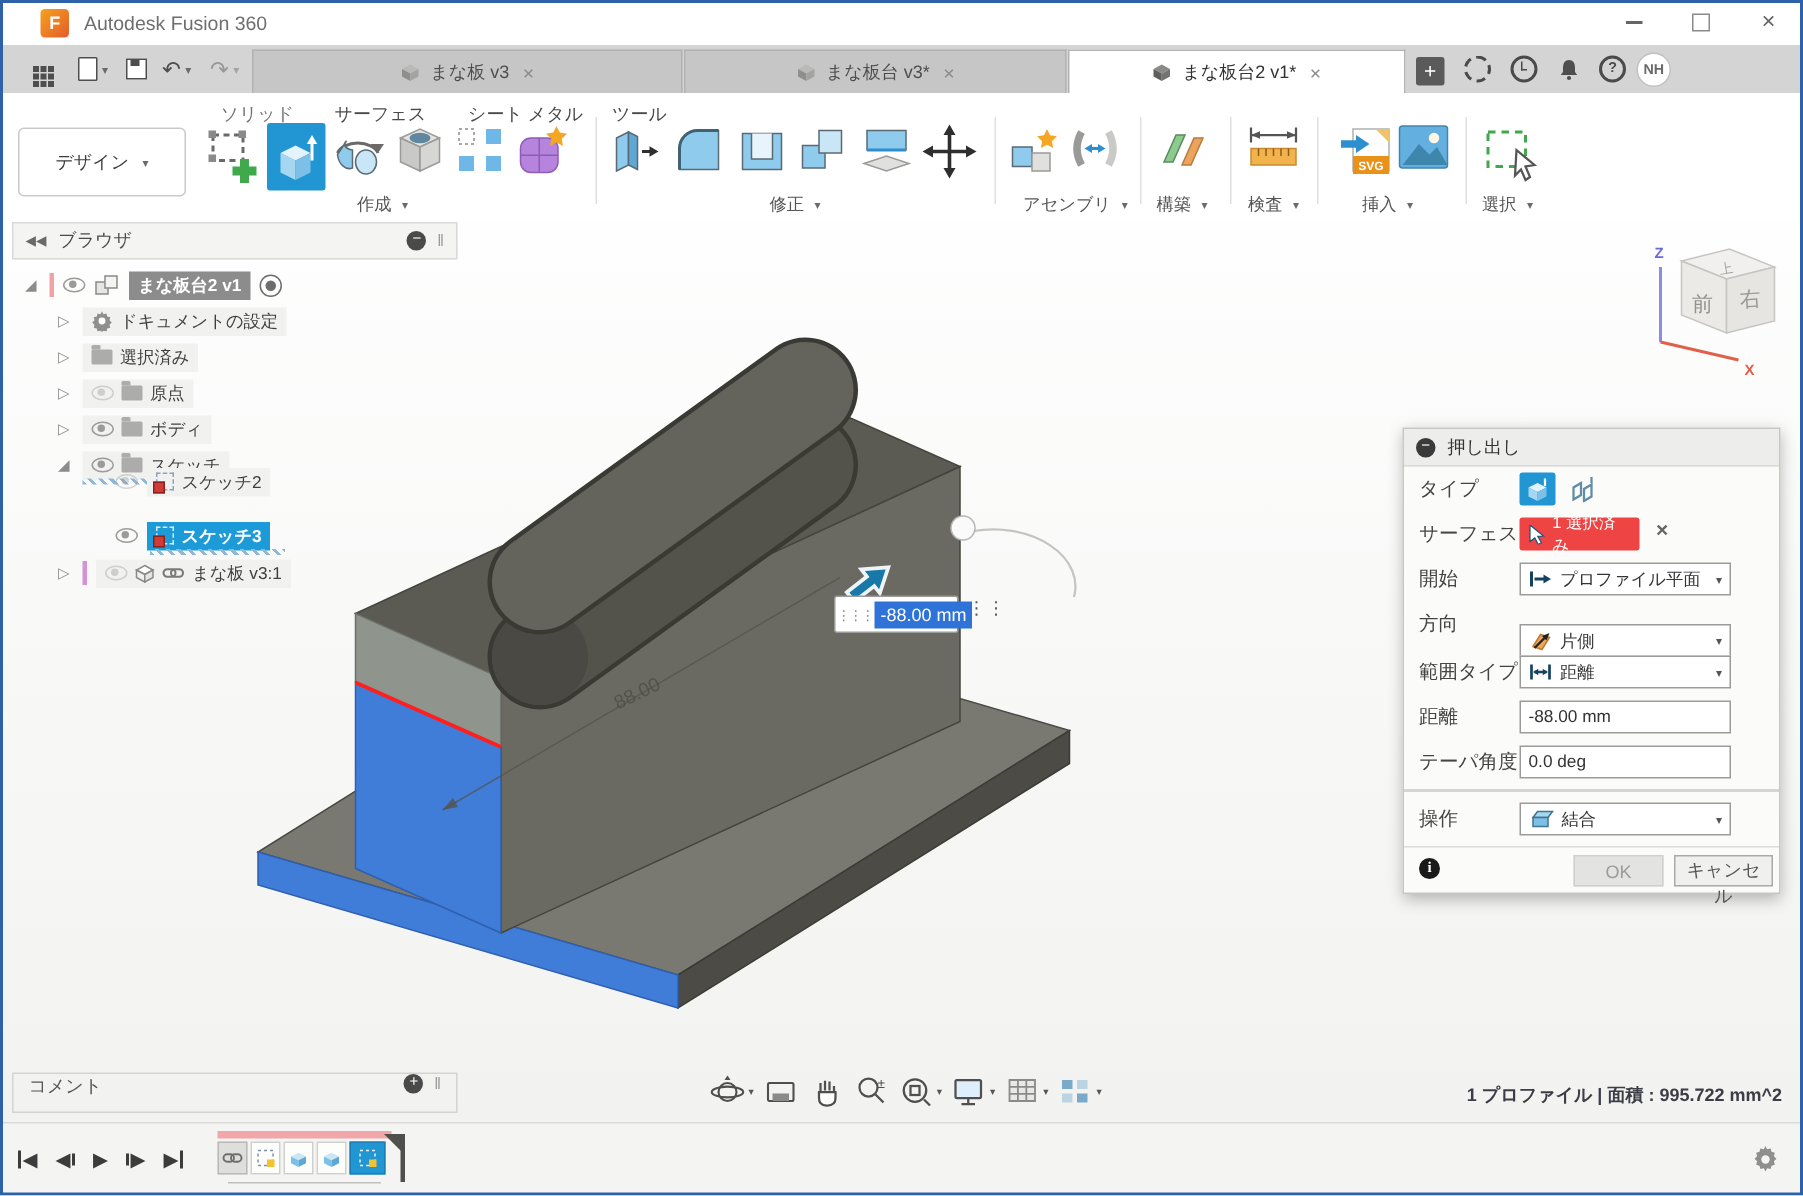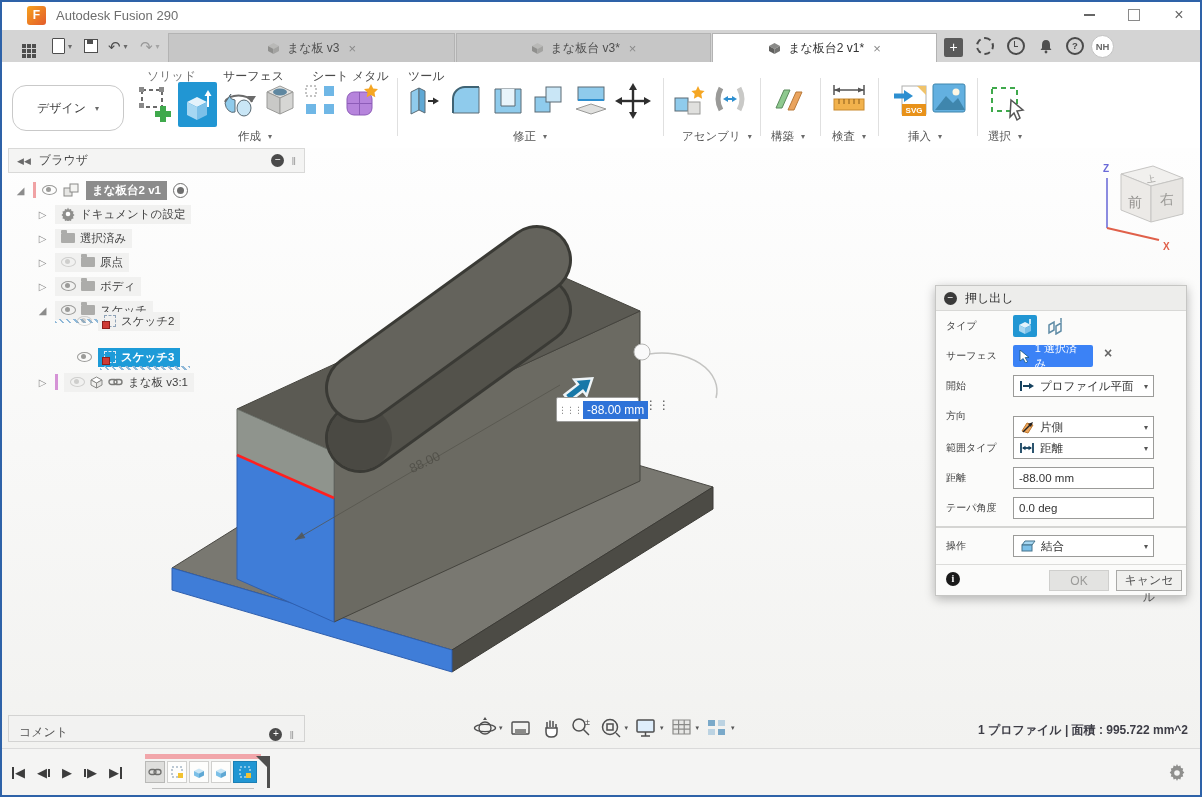--- a/index.html
+++ b/index.html
@@ -36,21 +36,21 @@
   .plusbtn{position:absolute;top:8px;width:19px;height:19px;background:#5a5a5a;color:#fff;border-radius:2px;
            text-align:center;line-height:18px;font-size:14px}
   .ring{width:14px;height:14px;border:2px solid #4a4a4a;border-radius:50%;position:relative}
   .clockhand::after{content:"";position:absolute;left:5px;top:2px;width:3px;height:5px;border-left:1.7px solid #4a4a4a;border-bottom:1.7px solid #4a4a4a}
   .helpq{position:absolute;inset:0;text-align:center;line-height:13px;font-size:9.5px;font-weight:bold;color:#4a4a4a}
   .avatar{width:21px;height:21px;background:#fff;border:1px solid #c2c2c2;border-radius:50%;
           text-align:center;line-height:21px;font-size:9.5px;color:#6a6a6a;font-weight:bold}
 
   
   .ribbon{position:absolute;left:0;top:62px;width:1202px;height:86px;background:#fff;border-bottom:1px solid #dcdcdc}
-  .wsbox{position:absolute;left:12px;top:23px;width:110px;height:44px;border:1px solid #c9c9c9;border-radius:14px;
+  .wsbox{position:absolute;left:12px;top:23px;width:110px;height:44px;border:1px solid #c9c9c9;border-radius:4px;
          display:flex;align-items:center;justify-content:center;gap:6px;font-size:12px;color:#3c3c3c}
   .rtab{position:absolute;top:6px;font-size:12px;color:#4a4a4a}
   .rtab.active{color:#737373}
   .rbtn{position:absolute;top:20px;display:flex;align-items:center;justify-content:center}
   .rbtn.blue{background:#2196d3;border-radius:2px}
   .rgl{position:absolute;top:67px;font-size:11.5px;color:#555;display:flex;gap:4px;align-items:center}
   .rsep{position:absolute;top:16px;width:1px;height:58px;background:#e0e0e0}
 
   
   .viewport{position:absolute;left:0;top:148px;width:1202px;height:600px;background:linear-gradient(#fefefe,#f2f2f0)}
@@ -78,44 +78,44 @@
   .ski.onblue{border-color:#dce9f4}
   .radio{width:13px;height:13px;border:1.5px solid #6e6e6e;border-radius:50%;position:relative;flex:none}
   .radio::after{content:"";position:absolute;inset:3px;background:#6e6e6e;border-radius:50%}
   .hatch{position:absolute;height:4px;background:repeating-linear-gradient(45deg,#8fb8d8 0 2px,transparent 2px 5px)}
 
   
   .dialog{position:absolute;left:935px;top:137px;width:252px;height:311px;background:#fbfbfa;
           border:1px solid #c6c6c4;box-shadow:0 3px 10px rgba(0,0,0,.28);box-sizing:border-box}
   .dhead{position:absolute;left:0;top:0;right:0;height:24px;background:#ededeb;border-bottom:1px solid #d8d8d6;
          display:flex;align-items:center;gap:8px;padding:0 8px;font-size:12px;color:#333}
-  .dlb{position:absolute;left:10px;font-size:10px;color:#444;line-height:22px}
+  .dlb{position:absolute;left:10px;font-size:13px;color:#444;line-height:22px}
   .dd{position:absolute;left:77px;width:141px;height:22px;background:#fff;border:1px solid #9b9b99;
       display:flex;align-items:center;gap:5px;padding:0 5px;box-sizing:border-box;font-size:11.5px;color:#333}
   .ddcar{margin-left:auto;font-size:8px;color:#555}
   .dtile{width:24px;height:22px;border-radius:2px;display:flex;align-items:center;justify-content:center}
   .dtile.sel{background:#2196d3}
-  .profbtn{position:absolute;left:77px;width:80px;height:22px;background:#3b82f6;border-radius:2px;color:#fff;
+  .profbtn{position:absolute;left:77px;width:80px;height:22px;background:#ef4444;border-radius:2px;color:#fff;
            display:flex;align-items:center;gap:5px;padding:0 6px;box-sizing:border-box;font-size:11px}
   .dlgx{position:absolute;left:168px;top:2px;color:#666;font-size:14px;font-weight:bold}
   .dbtn{position:absolute;height:21px;font-size:12px;text-align:center;box-sizing:border-box}
   .infoi{position:absolute;left:10px;width:14px;height:14px;border-radius:50%;background:#1a1a1a;color:#fff;
          font-size:10px;font-weight:bold;text-align:center;line-height:14px;font-family:"Liberation Serif",serif}
 
   
   .dimbox{position:absolute;left:556px;top:249px;width:83px;height:25px;background:#fff;border:1px solid #9a9a98;
           border-radius:2px;display:flex;align-items:center;box-sizing:border-box}
   .dimgrip{color:#8a8a8a;font-size:9px;line-height:6px;padding:0 1px;letter-spacing:-1px}
   .dimval{background:#2f73d8;color:#fff;font-size:12px;padding:2px 4px;white-space:nowrap}
   .kebab{position:absolute;left:645px;top:250px;color:#555;font-size:12px;letter-spacing:1px}
   .tooltip{position:absolute;left:763px;top:462px;background:#fefefe;border:1px solid #6f6f6f;
            padding:1px 5px;font-size:11.5px;color:#222;white-space:nowrap}
   .selstatus{position:absolute;right:14px;top:574px;font-size:12px;font-weight:bold;color:#3d3d46}
   .commentbar{position:absolute;left:8px;top:567px;width:297px;height:27px;background:#f2f2f1;border:1px solid #d3d3d2;
-              box-sizing:border-box;display:flex;align-items:flex-end;padding:0 10px;gap:8px;font-size:12px;color:#555}
+              box-sizing:border-box;display:flex;align-items:flex-start;padding:0 10px;gap:8px;font-size:12px;color:#555}
   .viewtools{position:absolute;left:473px;top:568px;display:flex;align-items:center;gap:6px}
   .vt{display:flex;align-items:center;gap:2px}
   .vtcar{font-size:7px;color:#555}
 
   
   .timeline{position:absolute;left:0;top:748px;width:1202px;height:49px;background:#f4f4f3;border-top:1px solid #dadada}
   .pb{display:flex;align-items:center;gap:1px;color:#3c3c3c;font-size:13px}
   .pbbar{width:2px;height:12px;background:#3c3c3c}
   .pbbar.sm{height:8px}
   .titem{width:20px;height:22px;box-sizing:border-box;display:flex;align-items:center;justify-content:center;
@@ -126,21 +126,21 @@
   .phflag{position:absolute;left:256px;top:7px;width:0;height:0;border-top:13px solid #4f4f4e;border-left:13px solid transparent}
   .phbar{position:absolute;left:267px;top:7px;width:3px;height:32px;background:#4f4f4e}
   .tlunder{position:absolute;left:152px;top:39px;width:102px;height:1px;background:#c0c0bf}
 </style>
 </head>
 <body>
 
 <div class="titlebar">
   <div class="flogo" style="text-indent:-9999px">?</div>
   <div class="flogo" style="background:none;color:#fff;z-index:2">F</div>
-  <div class="apptitle">Autodesk Fusion 290</div>
+  <div class="apptitle">Autodesk Fusion 360</div>
   <div class="winbtn" style="left:1072px">
       <span class="minbar"></span>
     </div>
   <div class="winbtn" style="left:1117px">
       <span class="maxbox"></span>
     </div>
   <div class="winbtn" style="left:1162px;font-size:16px">
       <span>×</span>
     </div>
 </div>

